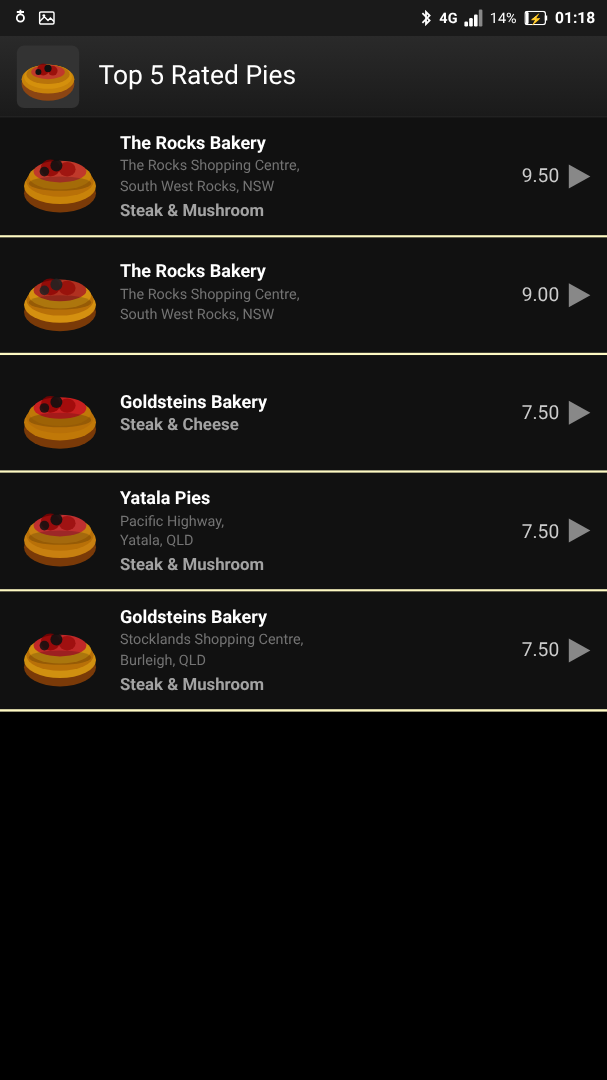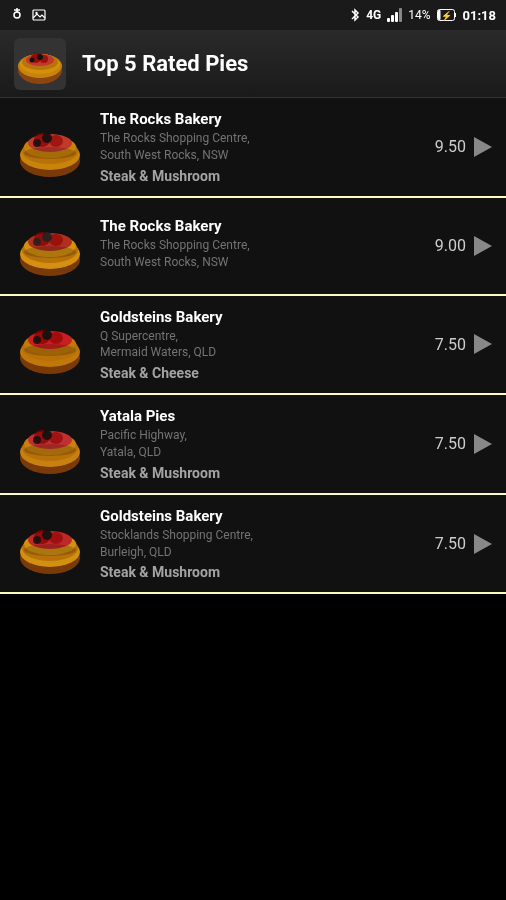--- a/index.html
+++ b/index.html
@@ -56,21 +56,21 @@
       background: #333;
       flex-shrink: 0;
       overflow: hidden;
       display: flex;
       align-items: center;
       justify-content: center;
     }
 
     .header h1 {
       font-size: 22px;
-      font-weight: 700;
+      font-weight: 400;
       color: #fff;
     }
 
     
     .list {
       width: 100%;
     }
 
     .list-item {
       display: flex;
@@ -280,21 +280,20 @@
     <ellipse cx="36" cy="32" rx="22" ry="9" fill="#c82020"></ellipse>
     <ellipse cx="28" cy="29" rx="8" ry="7" fill="#8B0000" opacity="0.75"></ellipse>
     <ellipse cx="42" cy="30" rx="7" ry="6" fill="#8B0000" opacity="0.6"></ellipse>
     <circle cx="33" cy="27" r="5" fill="#111" opacity="0.9"></circle>
     <circle cx="23" cy="32" r="4" fill="#111" opacity="0.85"></circle>
     <ellipse cx="36" cy="42" rx="26" ry="6" fill="rgba(0,0,0,0.18)"></ellipse>
   </svg>
     </div>
     <div class="item-content">
       <div class="item-name">Goldsteins Bakery</div>
-      <div class="item-address">Q Supercentre,<br>Mermaid Waters, QLD</div>
       <div class="item-type">Steak &amp; Cheese</div>
     </div>
     <div class="item-right">
       <span class="item-score">7.50</span>
       <div class="play-btn"></div>
     </div>
   </div>
     <div class="list-item">
     <div class="pie-thumb">
       <svg class="pie-svg" viewBox="0 0 72 72" xmlns="http://www.w3.org/2000/svg">

